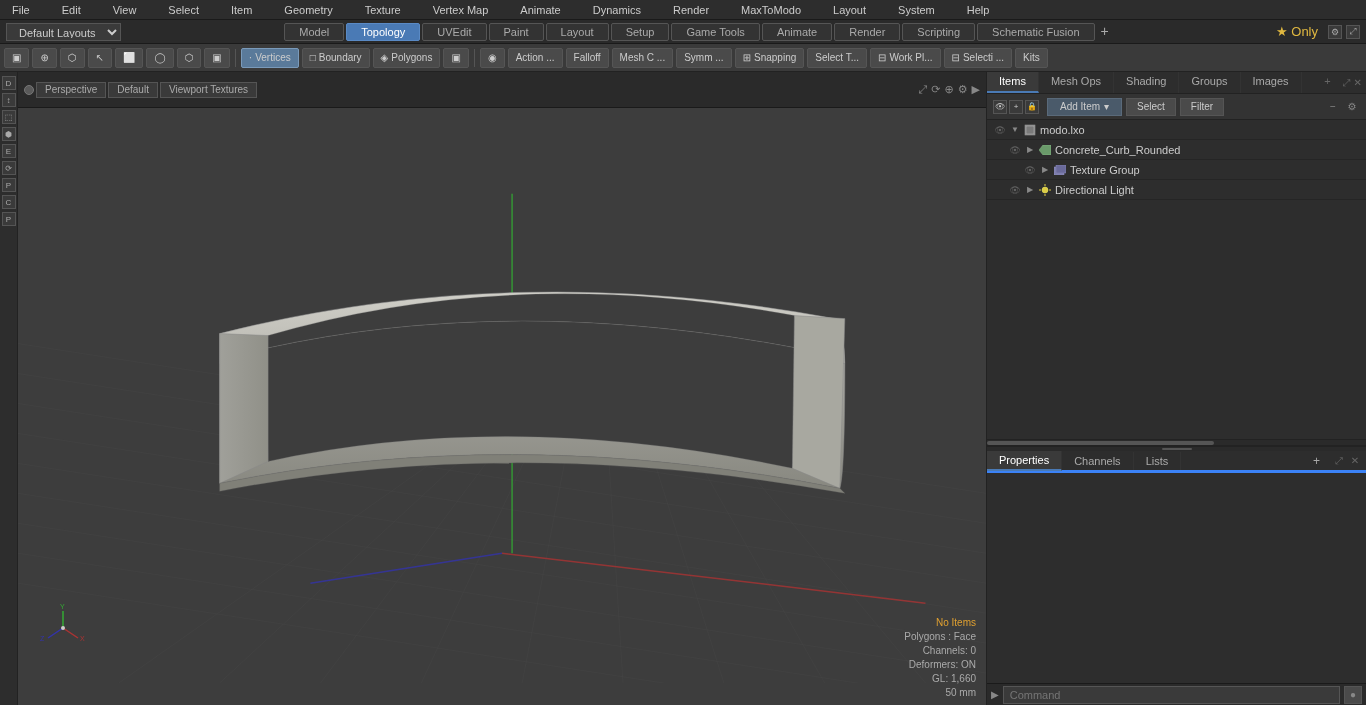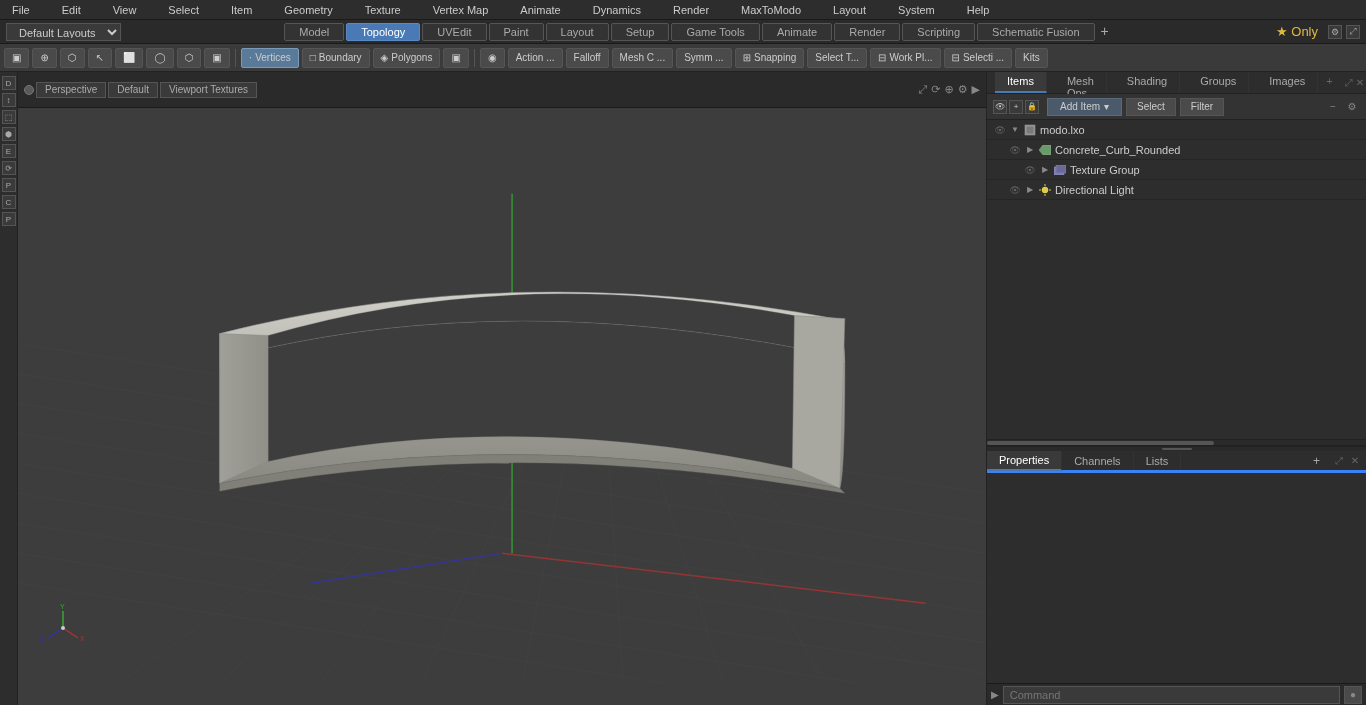--- a/index.html
+++ b/index.html
@@ -284,21 +284,20 @@
       background: #2d2d2d;
       border-bottom: 1px solid #222;
       height: 22px;
     }
     .panel-tab {
       padding: 3px 12px;
       font-size: 11px;
       cursor: pointer;
       color: #aaa;
       border-right: 1px solid #333;
-      margin-left: 8px;
     }
     .panel-tab.active {
       background: #3a3a3a;
       color: #fff;
       border-bottom: 2px solid #4a7ab5;
     }
     .panel-tab-plus {
       margin-left: auto;
       padding: 3px 8px;
       color: #666;
@@ -776,20 +775,28 @@
           <line x1="25" y1="25" x2="10" y2="35" stroke="#3333aa" stroke-width="1.5"></line>
           <text x="2" y="38" fill="#3333aa" font-size="7">Z</text>
           <line x1="25" y1="25" x2="25" y2="8" stroke="#33aa33" stroke-width="1.5"></line>
           <text x="22" y="6" fill="#33aa33" font-size="7">Y</text>
           <circle cx="25" cy="25" r="2" fill="#ccc"></circle>
         </svg>
       </div>
 
     </div>
 
+    <div class="viewport-info">
+      <div class="no-items-text">No Items</div>
+      <div>Polygons : Face</div>
+      <div>Channels: 0</div>
+      <div>Deformers: ON</div>
+      <div>GL: 1,660</div>
+      <div>50 mm</div>
+    </div>
 
     <div class="status-bar">
       <span>Position X, Y, Z:  0 m, 526 mm, 8 mm</span>
     </div>
   </div>
 
   <div class="right-panel">
 
     <div class="items-panel">
 

